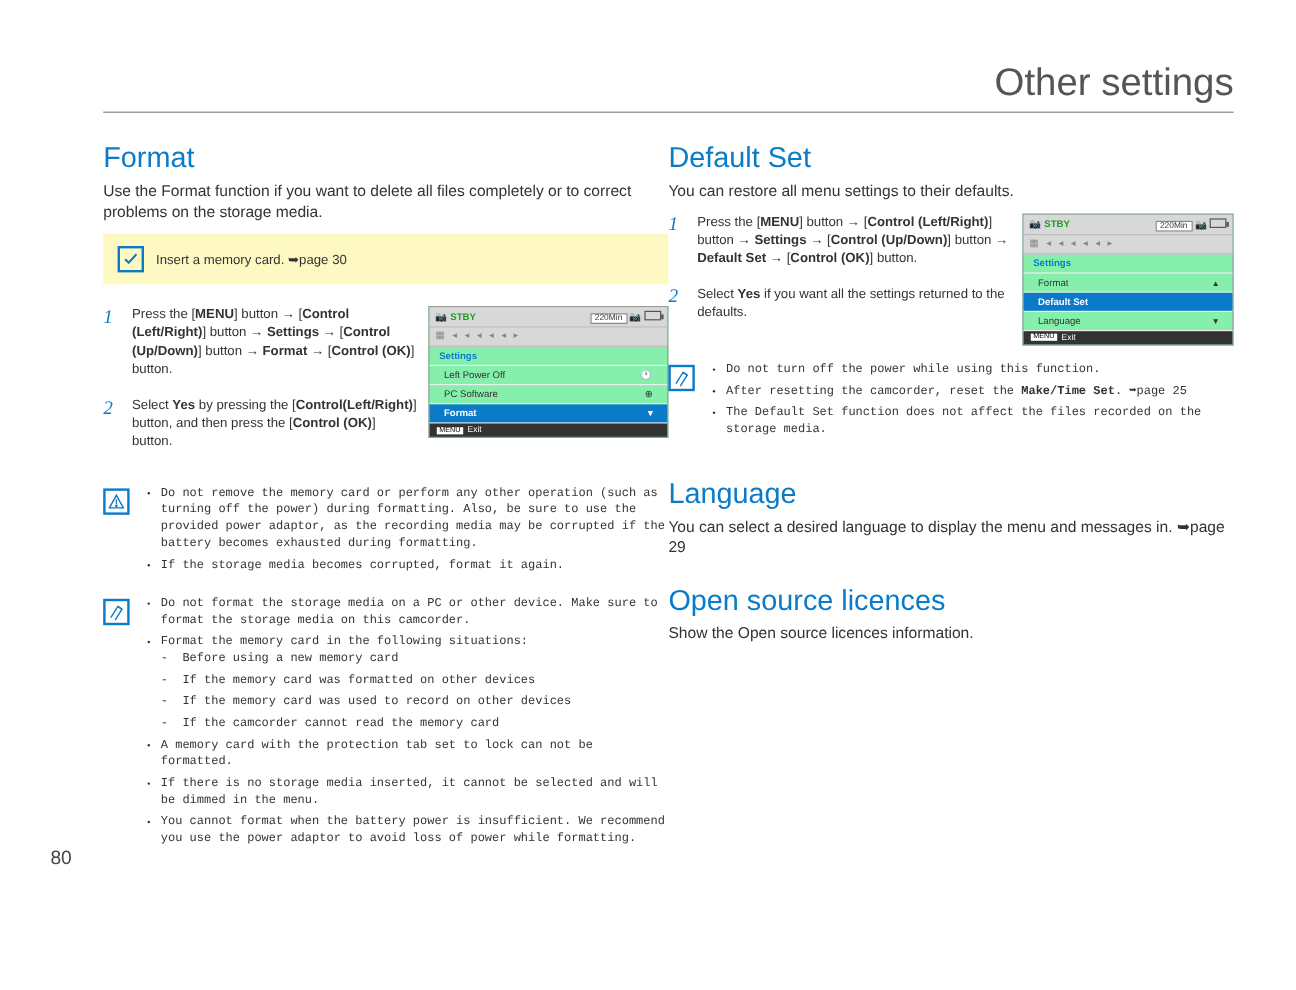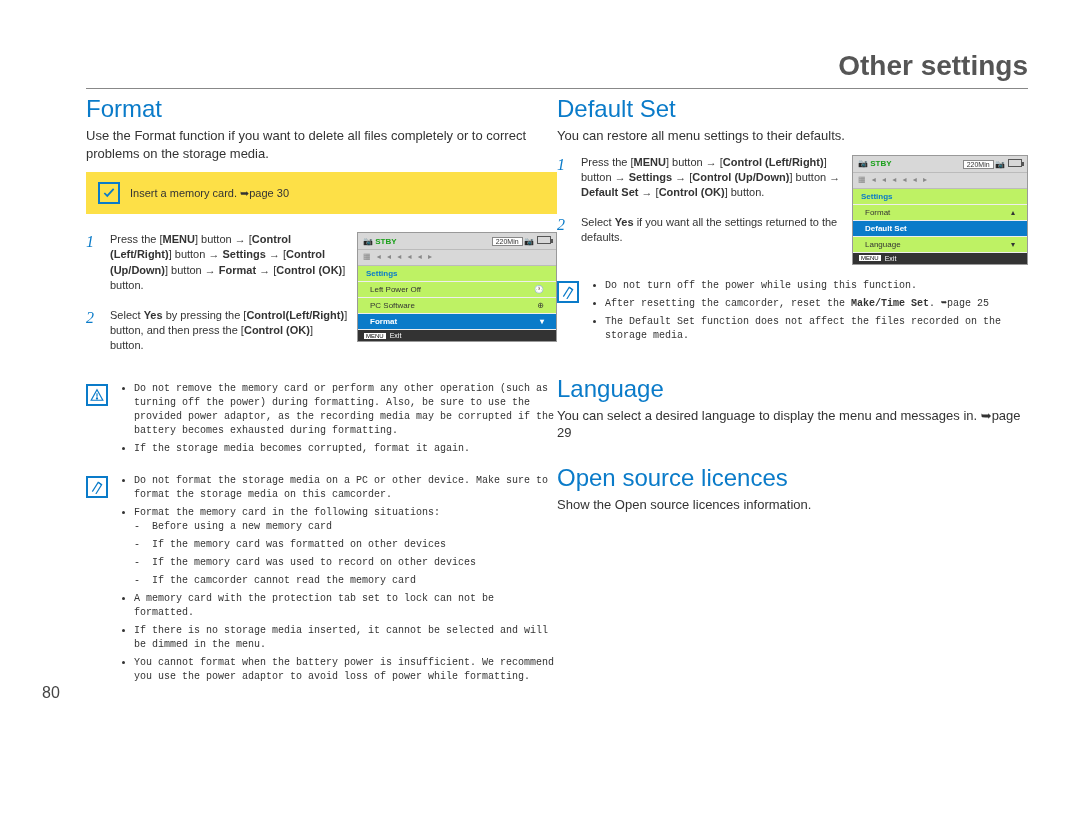--- a/index.html
+++ b/index.html
@@ -10,40 +10,41 @@
     background: #fff;
     color: #333;
     width: 1080px;
   }
   .page {
     padding: 50px 52px 30px 86px;
     position: relative;
   }
   .page-head {
     text-align: right;
-    font-size: 28px;
+    font-size: 32px;
     color: #555;
     border-bottom: 1px solid #888;
     padding-bottom: 6px;
-    font-weight: 700;
+    margin-bottom: 18px;
+    font-weight: 400;
   }
   .cols {
     display: flex;
   }
   .col { flex: 1; min-width: 0; }
   h2.section {
     color: #0a7bc9;
     font-size: 24px;
     font-weight: 400;
     margin: 6px 0 4px 0;
   }
   .lead { font-size: 13px; line-height: 1.35; margin: 0 0 10px 0; }
 
   .note-bar {
-    background: #fde047;
+    background: #fef9c3;
     display: flex;
     align-items: center;
     gap: 10px;
     padding: 10px 12px;
     font-size: 11px;
     margin: 8px 0 18px 0;
   }
   .icon-box {
     width: 22px; height: 22px;
     border: 2px solid #0a7bc9;
@@ -67,21 +68,21 @@
   .note-block .icon-box { margin-top:2px; }
   .note-block ul { margin:0; padding-left: 16px; font-size:10px; line-height:1.4;font-family:Liberation Mono, monospace; }
   .note-block ul li { margin-bottom: 4px; }
   .note-block ul ul { list-style: "-  "; padding-left: 18px; }
 
   
   .lcd {
     width: 200px;
     border: 1px solid #999;
     font-size: 8px;
-    background:#bef264;
+    background:#86efac;
     margin-left: 8px;
     flex: 0 0 auto;
   }
   .lcd-top {
     background:#d8d8d8;
     padding: 3px 5px;
     display:flex; justify-content:space-between; align-items:center;
     border-bottom:1px solid #bbb;
   }
   .lcd-top .stby { color:#1aa01a; font-weight:bold; font-size:8px;}

